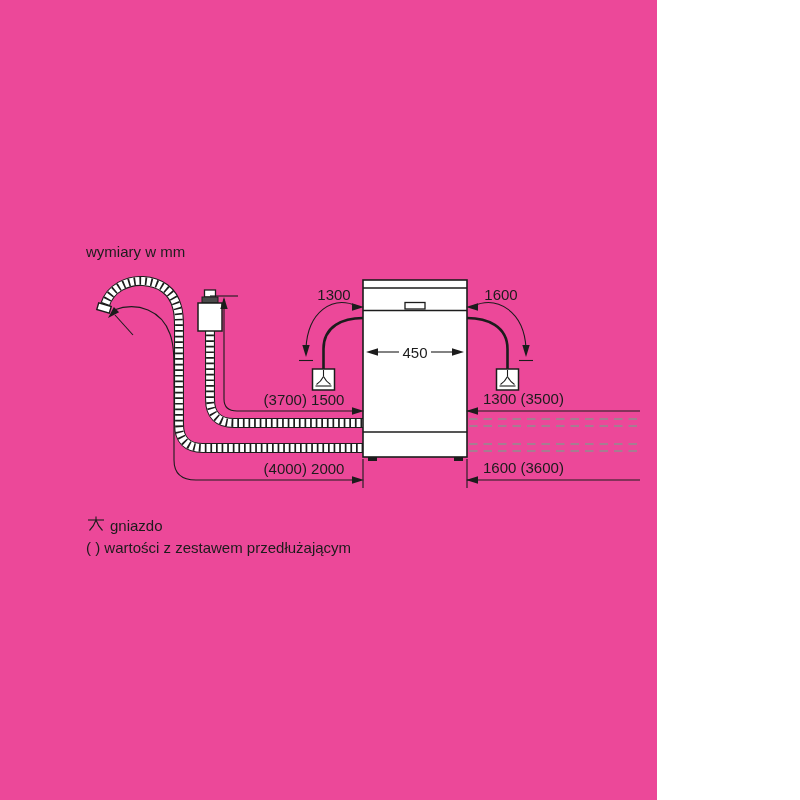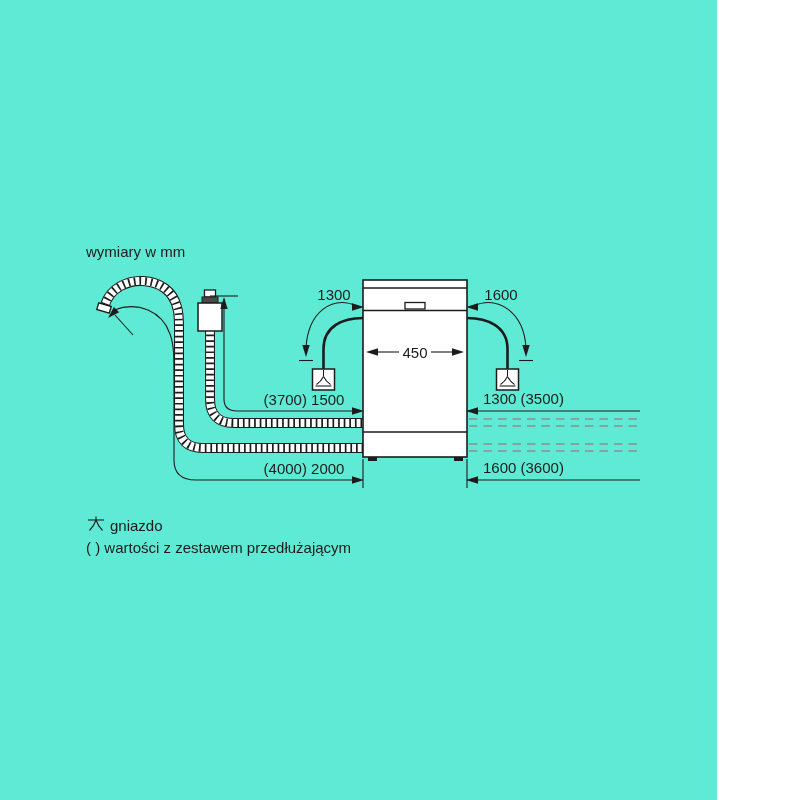--- a/index.html
+++ b/index.html
@@ -1,16 +1,16 @@
 <!DOCTYPE html>
 <html><head>
 <meta charset="utf-8">
 <style>
   html,body{margin:0;padding:0;background:#ffffff;}
-  .canvas{position:relative;width:717px;height:800px;background:#5eead4;overflow:hidden;
+  .canvas{position:relative;width:657px;height:800px;background:#ec4899;overflow:hidden;
           font-family:"Liberation Sans",sans-serif;}
   svg{position:absolute;left:0;top:0;}
   .lbl{font-family:"Liberation Sans",sans-serif;font-size:15px;fill:#1c1c1c;}
   .thin{stroke:#1c1c1c;stroke-width:1.1;fill:none;}
   .med{stroke:#1c1c1c;stroke-width:1.5;fill:none;}
   .thick{stroke:#1c1c1c;stroke-width:2.6;fill:none;stroke-linecap:butt;}
   .arrow{fill:#1c1c1c;stroke:none;}
   .hose-outline{stroke:#1c1c1c;stroke-width:10;fill:none;}
   .hose-fill{stroke:#ffffff;stroke-width:7.8;fill:none;}
   .hose-rungs{stroke:#1c1c1c;stroke-width:7.8;fill:none;stroke-dasharray:1.7 3.9;}

